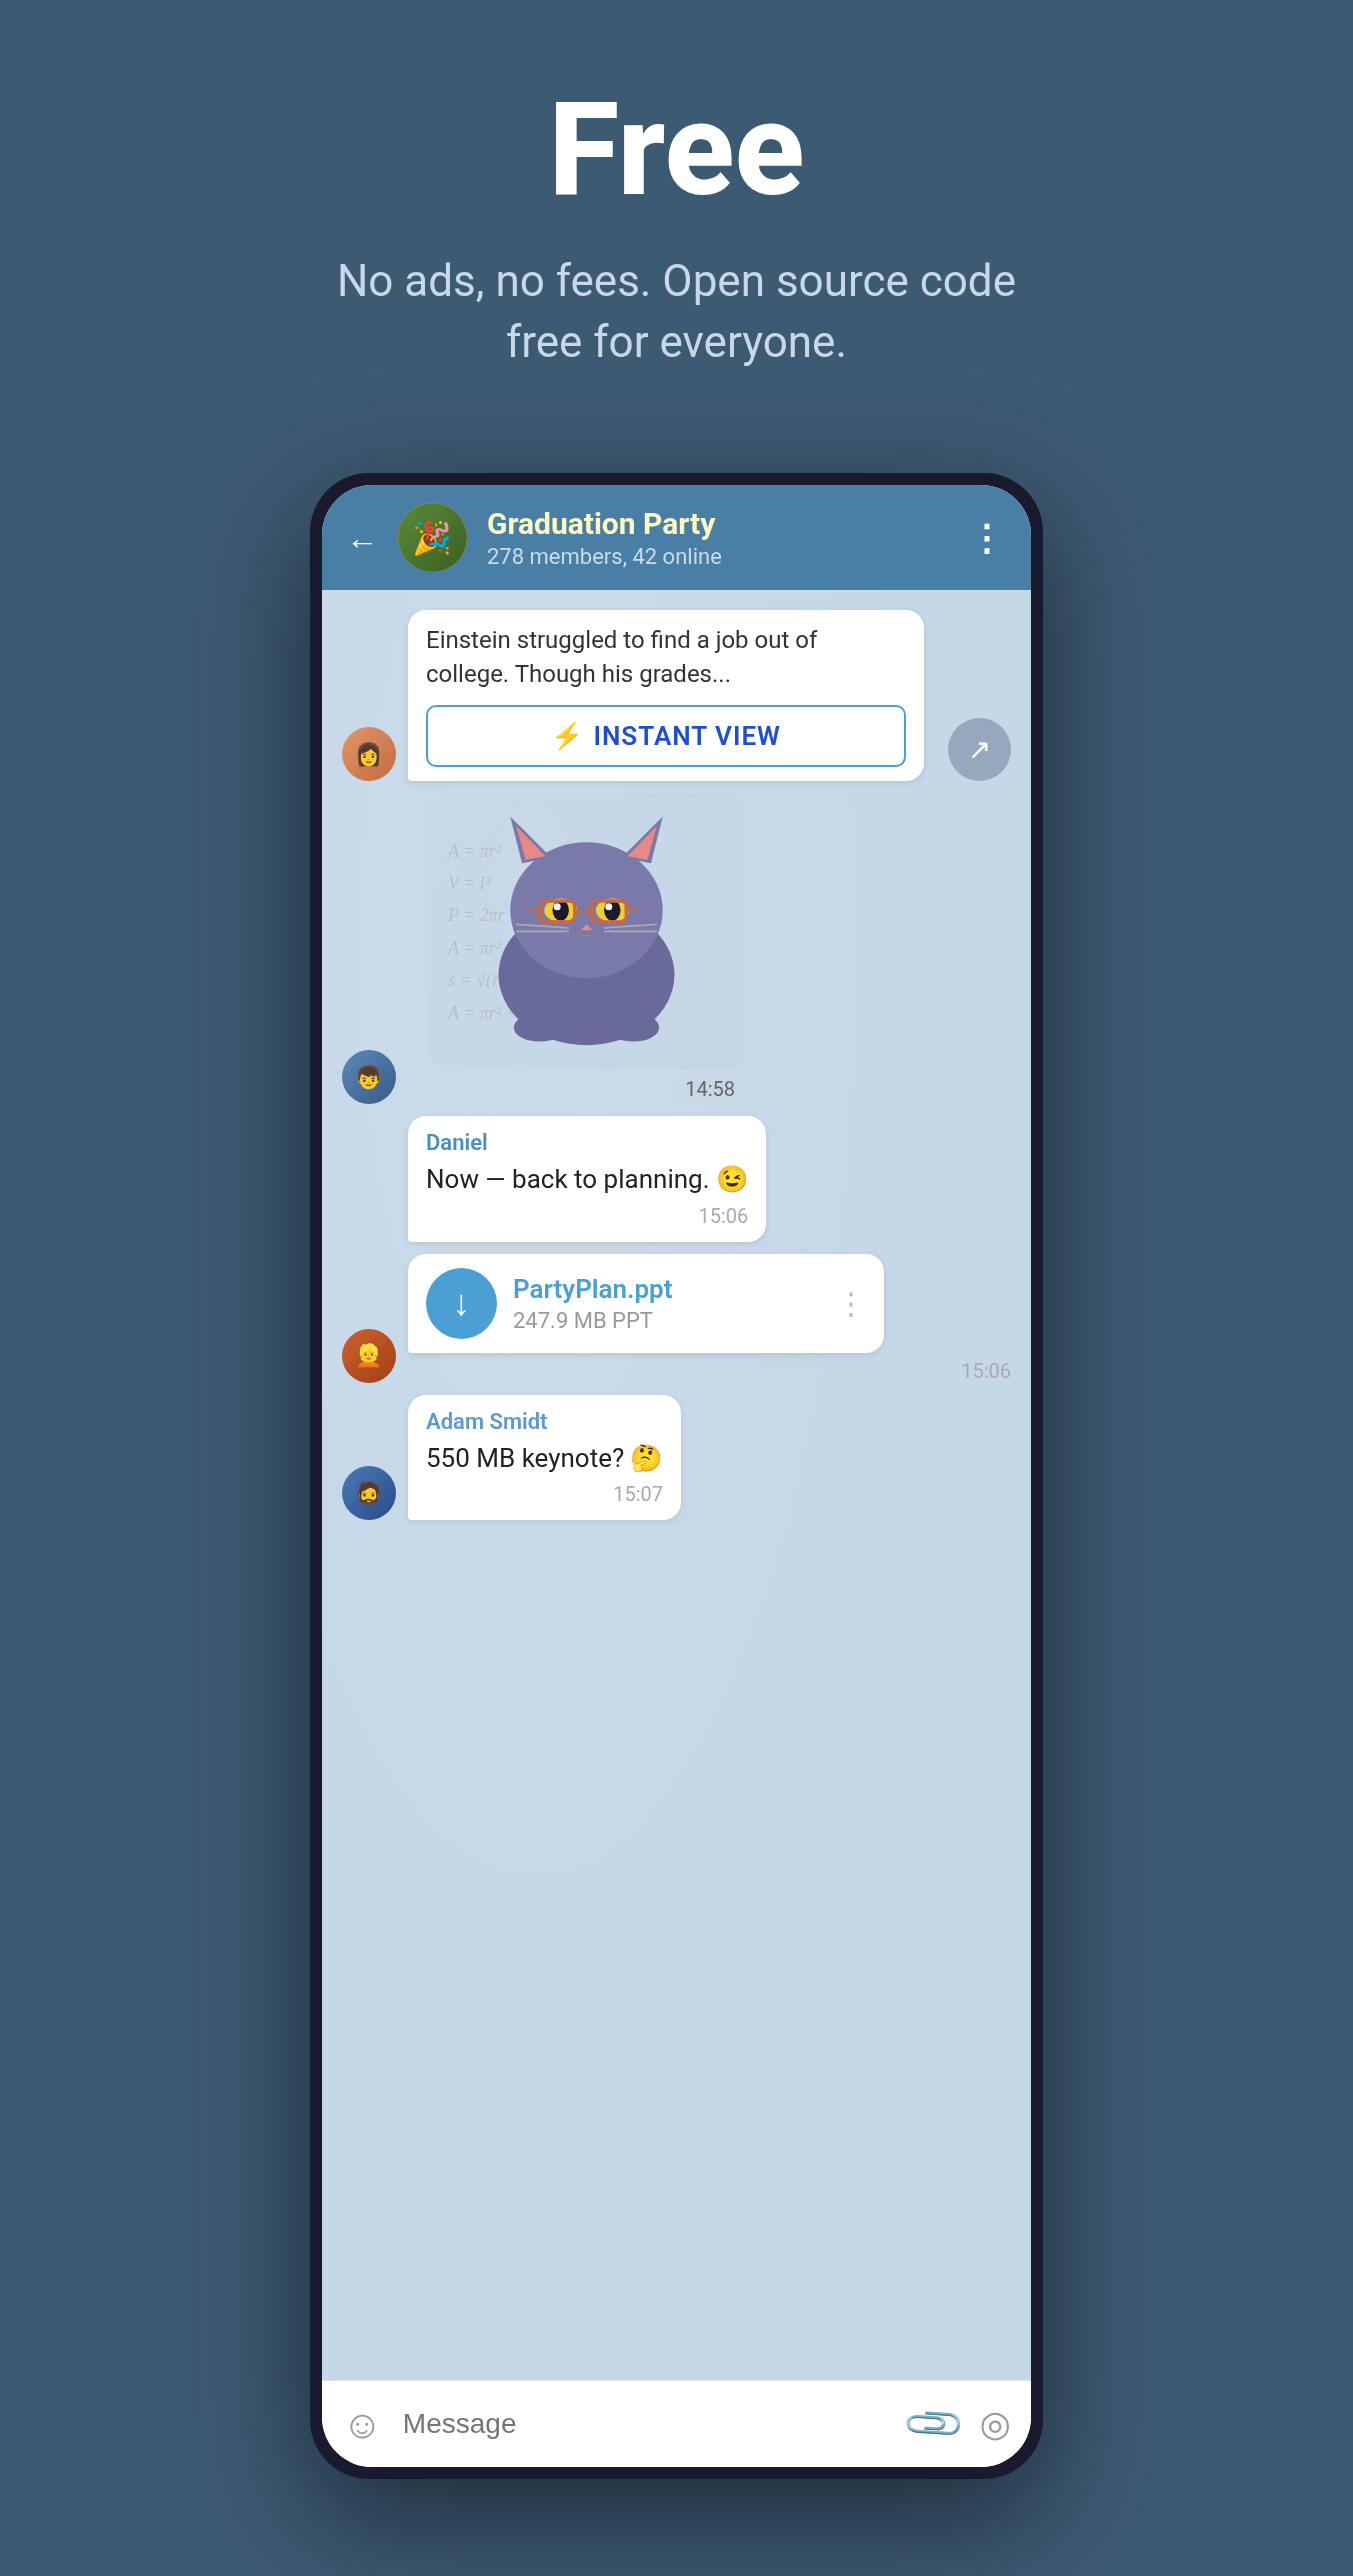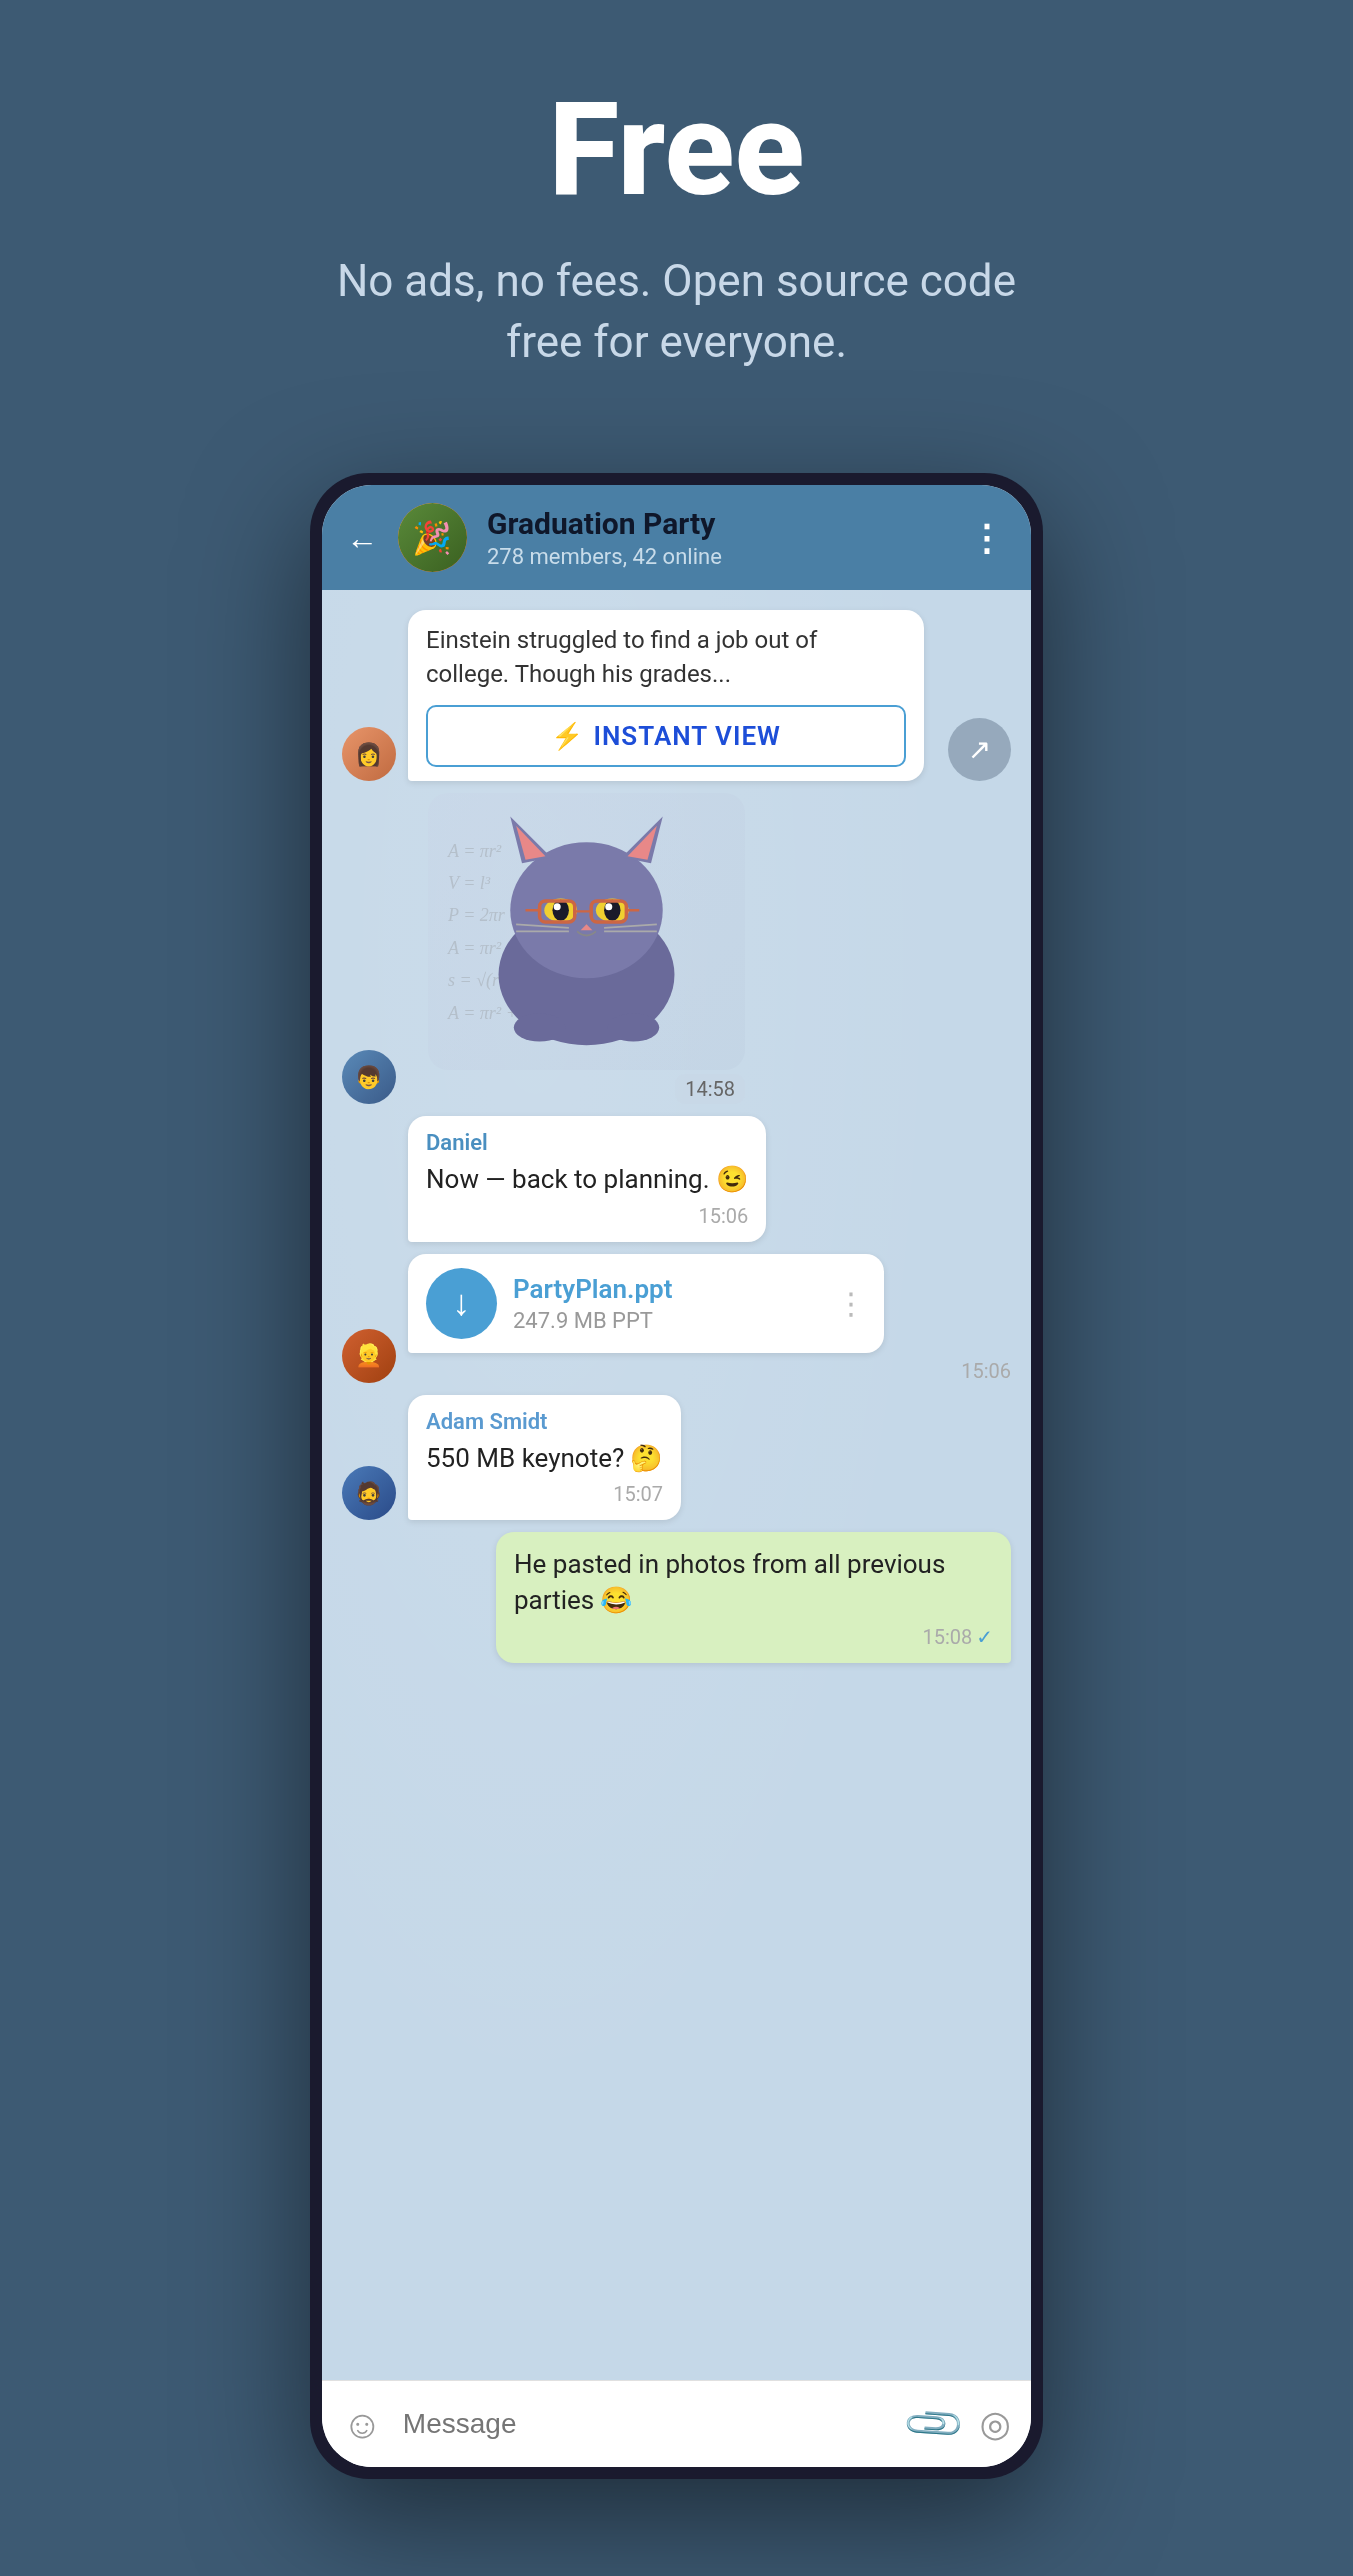--- a/index.html
+++ b/index.html
@@ -108,21 +108,21 @@
       font-size: 32px;
     }
 
     .header-info {
       flex: 1;
     }
 
     .group-name {
       font-size: 30px;
       font-weight: 700;
-      color: #0f172a;
+      color: #fef9c3;
     }
 
     .group-members {
       font-size: 22px;
       color: #c8dcea;
       margin-top: 3px;
     }
 
     .header-menu {
       color: white;
@@ -589,29 +589,20 @@
 
         <div class="message-row">
           <div class="avatar-small male3">🧔</div>
           <div class="bubble-white">
             <div class="sender-name adam">Adam Smidt</div>
             <div class="bubble-text">550 MB keynote? 🤔</div>
             <div class="bubble-time">15:07</div>
           </div>
         </div>
 
-        <div class="message-row right">
-          <div class="bubble-green">
-            <div class="bubble-text">He pasted in photos from all previous parties 😂</div>
-            <div class="bubble-time with-check">
-              <span>15:08</span>
-              <span class="check-mark">✓</span>
-            </div>
-          </div>
-        </div>
 
       </div>
 
       <div class="chat-input-bar">
         <span class="emoji-btn">☺</span>
         <input class="message-input" type="text" placeholder="Message" style="">
         <span class="attach-btn">📎</span>
         <span class="camera-btn">◎</span>
       </div>
 

